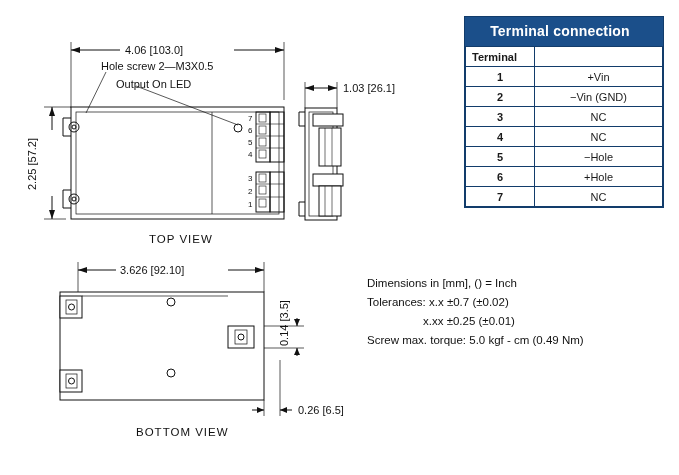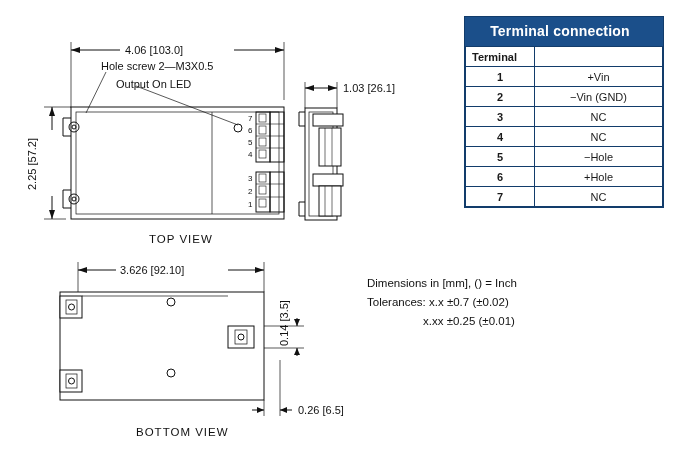--- a/index.html
+++ b/index.html
@@ -261,13 +261,14 @@
         <td>NC</td>
       </tr>
     </tbody>
   </table>
 </div>
 
 <div id="notes">
   <div>Dimensions in [mm], () = Inch</div>
   <div>Tolerances: x.x  ±0.7 (±0.02)</div>
   <div class="indent">x.xx  ±0.25 (±0.01)</div>
+  <div>Screw max. torque: 5.0 kgf - cm (0.49 Nm)</div>
 </div>
 
 </body></html>

